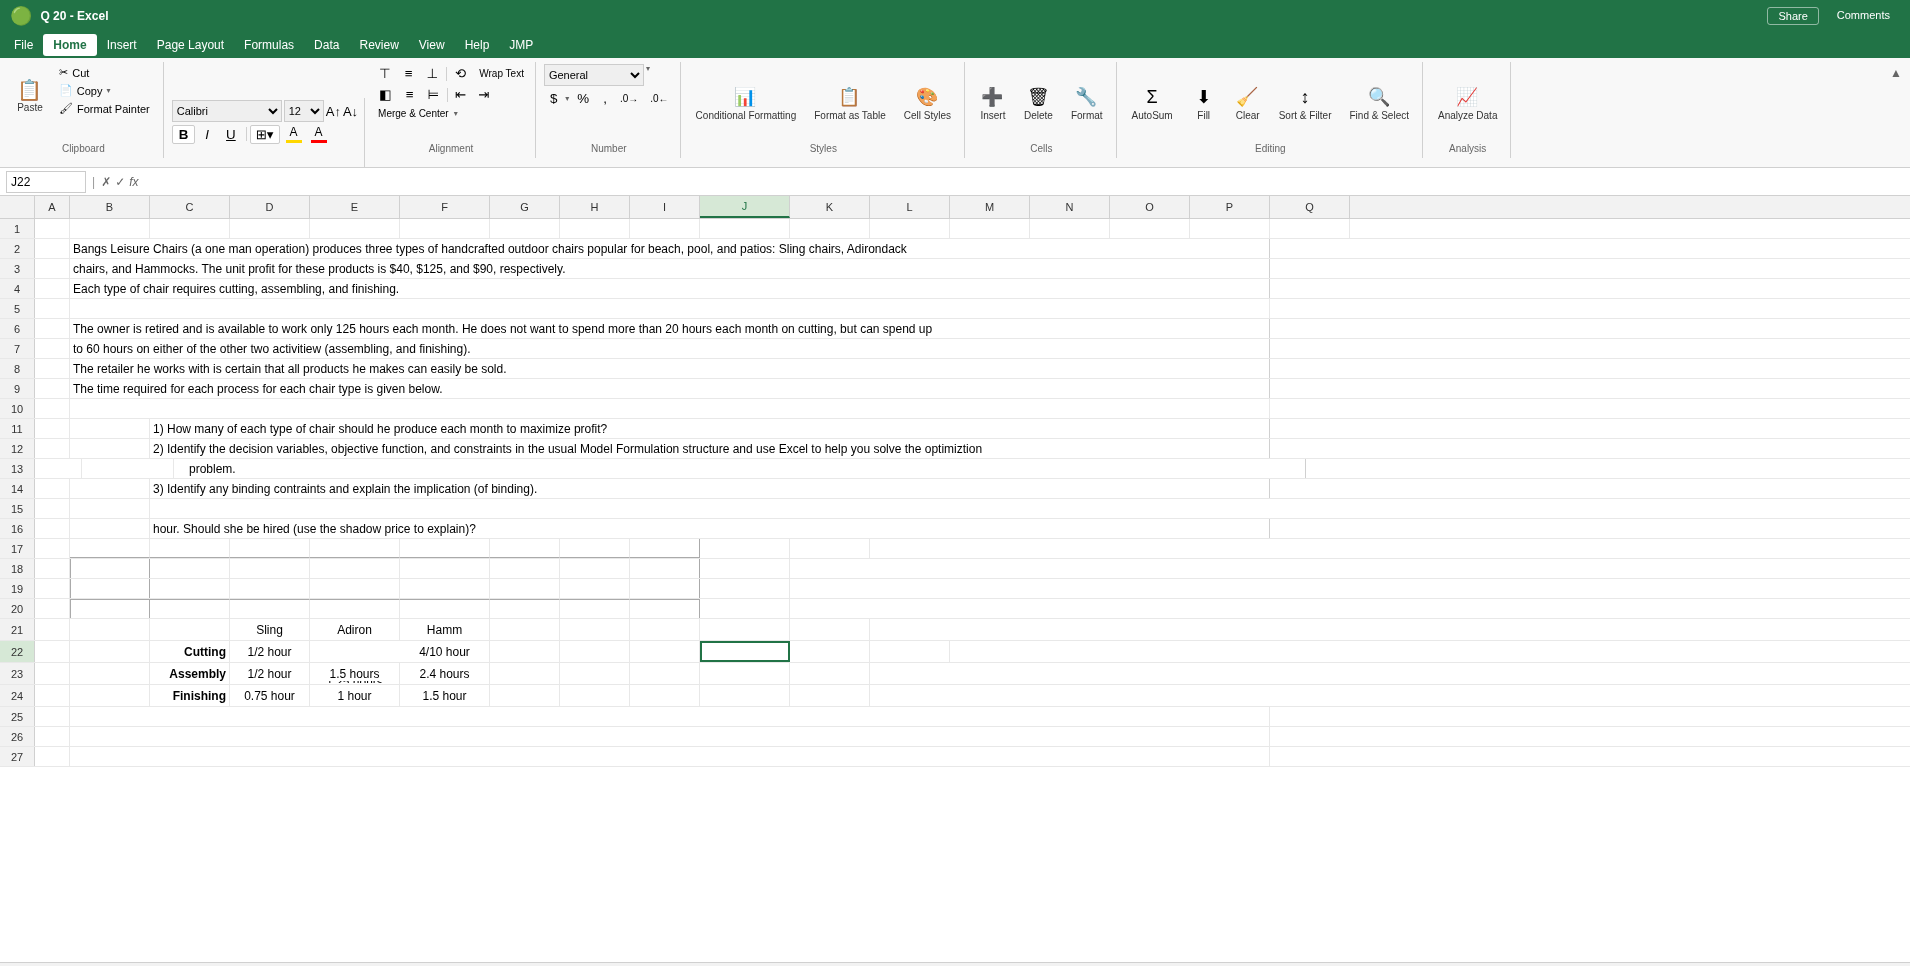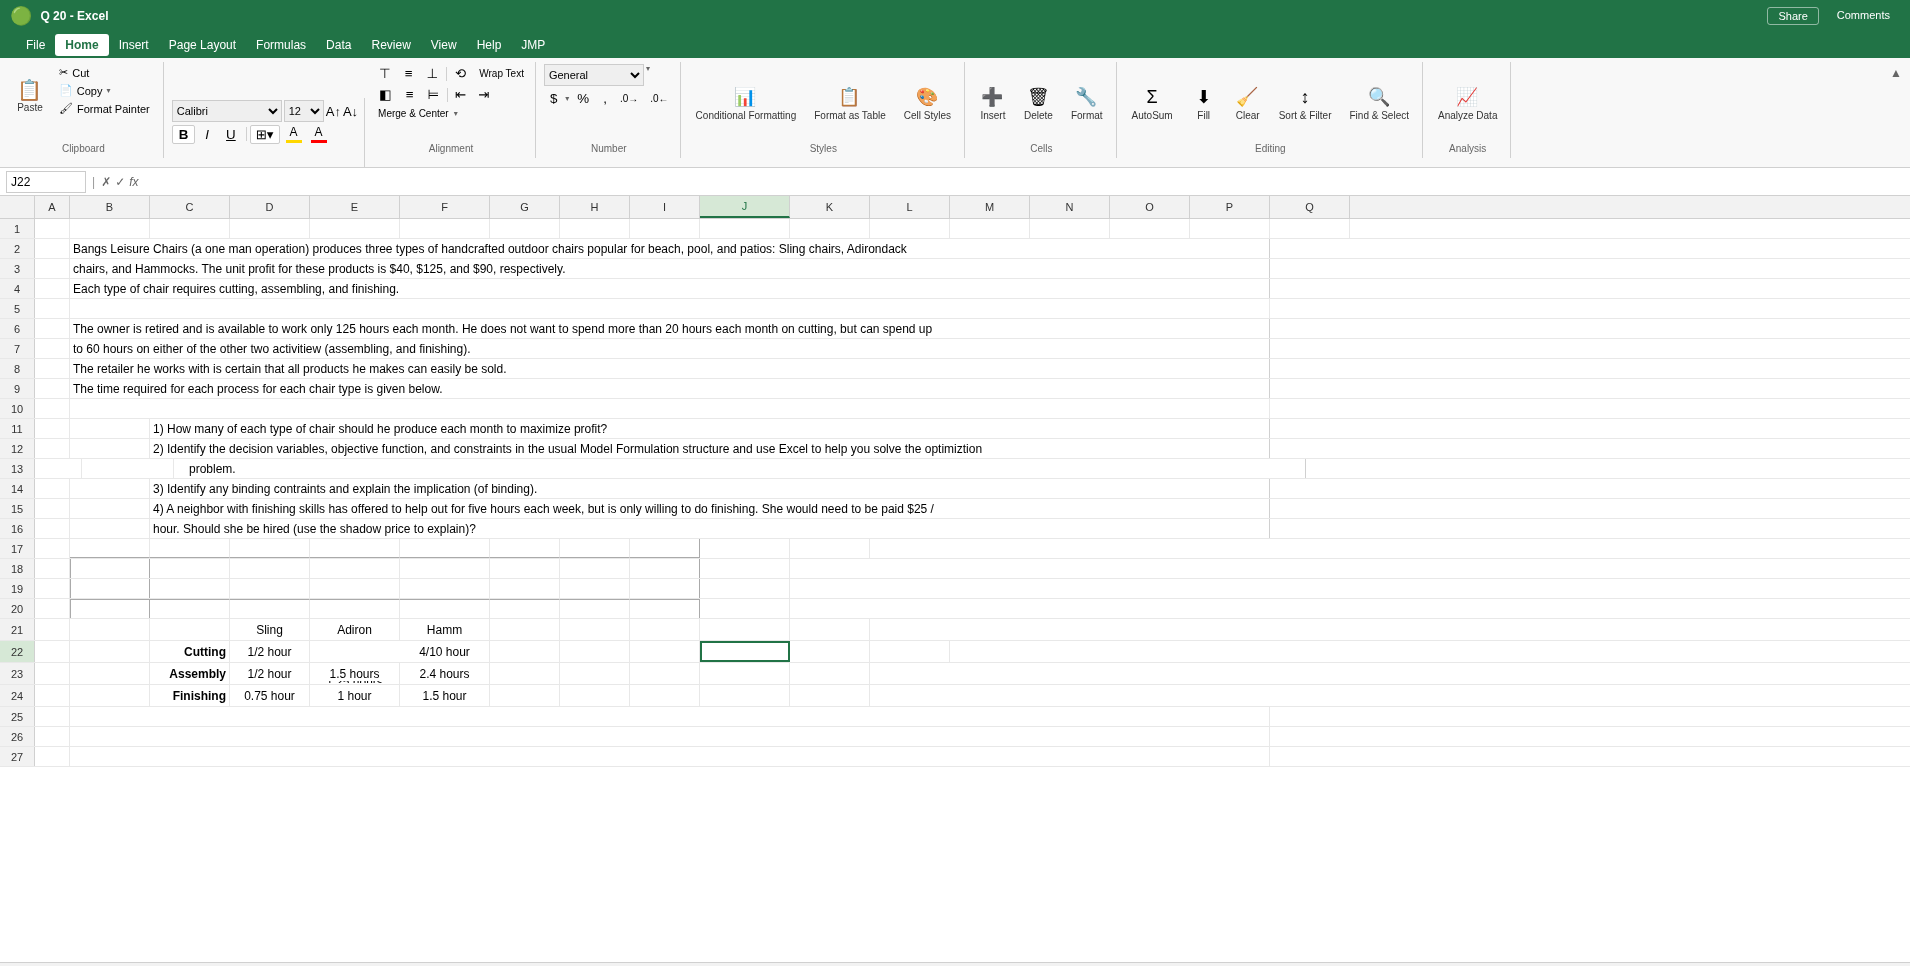--- a/index.html
+++ b/index.html
@@ -16,21 +16,21 @@
       color: white;
     }
     .title-bar-controls { display: flex; gap: 8px; font-size: 11px; }
 
     
     .menu-bar {
       height: 26px;
       background: #217346;
       display: flex;
       align-items: center;
-      padding: 0 16px;
+      padding: 0 4px;
       color: white;
       font-size: 12px;
     }
     .menu-item {
       padding: 4px 10px;
       cursor: pointer;
       border-radius: 3px;
     }
     .menu-item.active { background: white; color: #217346; font-weight: bold; }
 
@@ -610,23 +610,20 @@
       <div class="cell" style="width:80px;min-width:80px;"></div>
       <div class="cell merged-content" style="width:1120px;min-width:1120px;border-right:1px solid #d0d0d0;">
         3)  Identify any binding contraints and explain the implication (of binding).
       </div>
     </div>
 
     <div class="grid-row" style="min-height:20px;">
       <div class="row-num">15</div>
       <div class="cell" style="width:35px;min-width:35px;"></div>
       <div class="cell" style="width:80px;min-width:80px;"></div>
-      <div class="cell merged-content" style="width:1120px;min-width:1120px;border-right:1px solid #d0d0d0;">
-        4)  A neighbor with finishing skills has offered to help out for five hours each week, but is only willing to do finishing.  She would need to be paid $25 /
-      </div>
     </div>
 
     <div class="grid-row" style="min-height:20px;">
       <div class="row-num">16</div>
       <div class="cell" style="width:35px;min-width:35px;"></div>
       <div class="cell" style="width:80px;min-width:80px;"></div>
       <div class="cell merged-content" style="width:1120px;min-width:1120px;border-right:1px solid #d0d0d0;">
         hour.  Should she be hired (use the shadow price to explain)?
       </div>
     </div>

